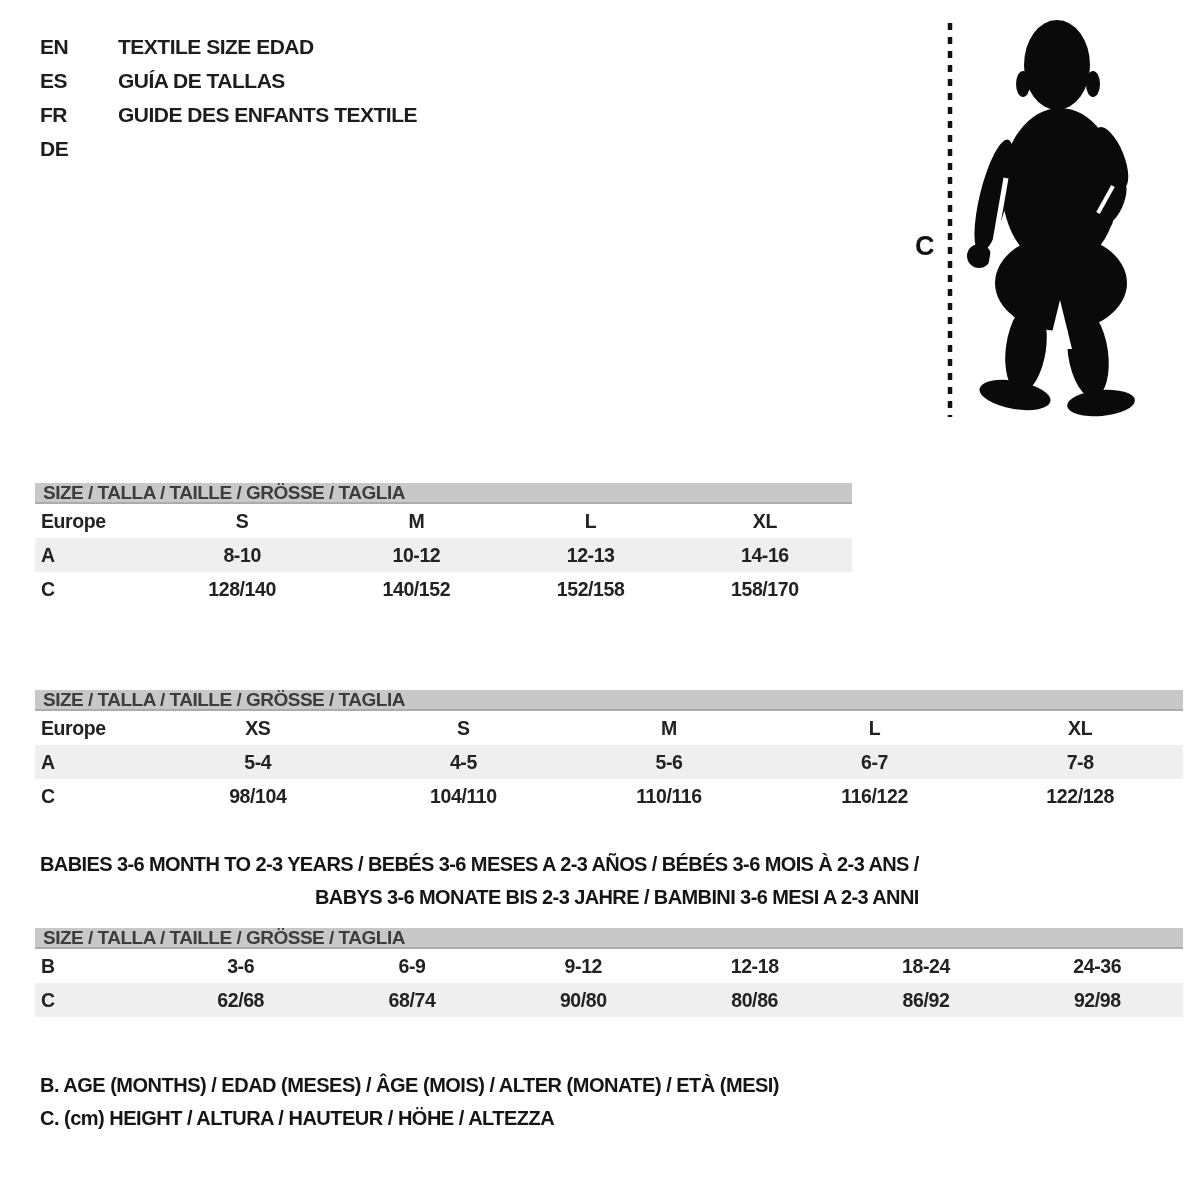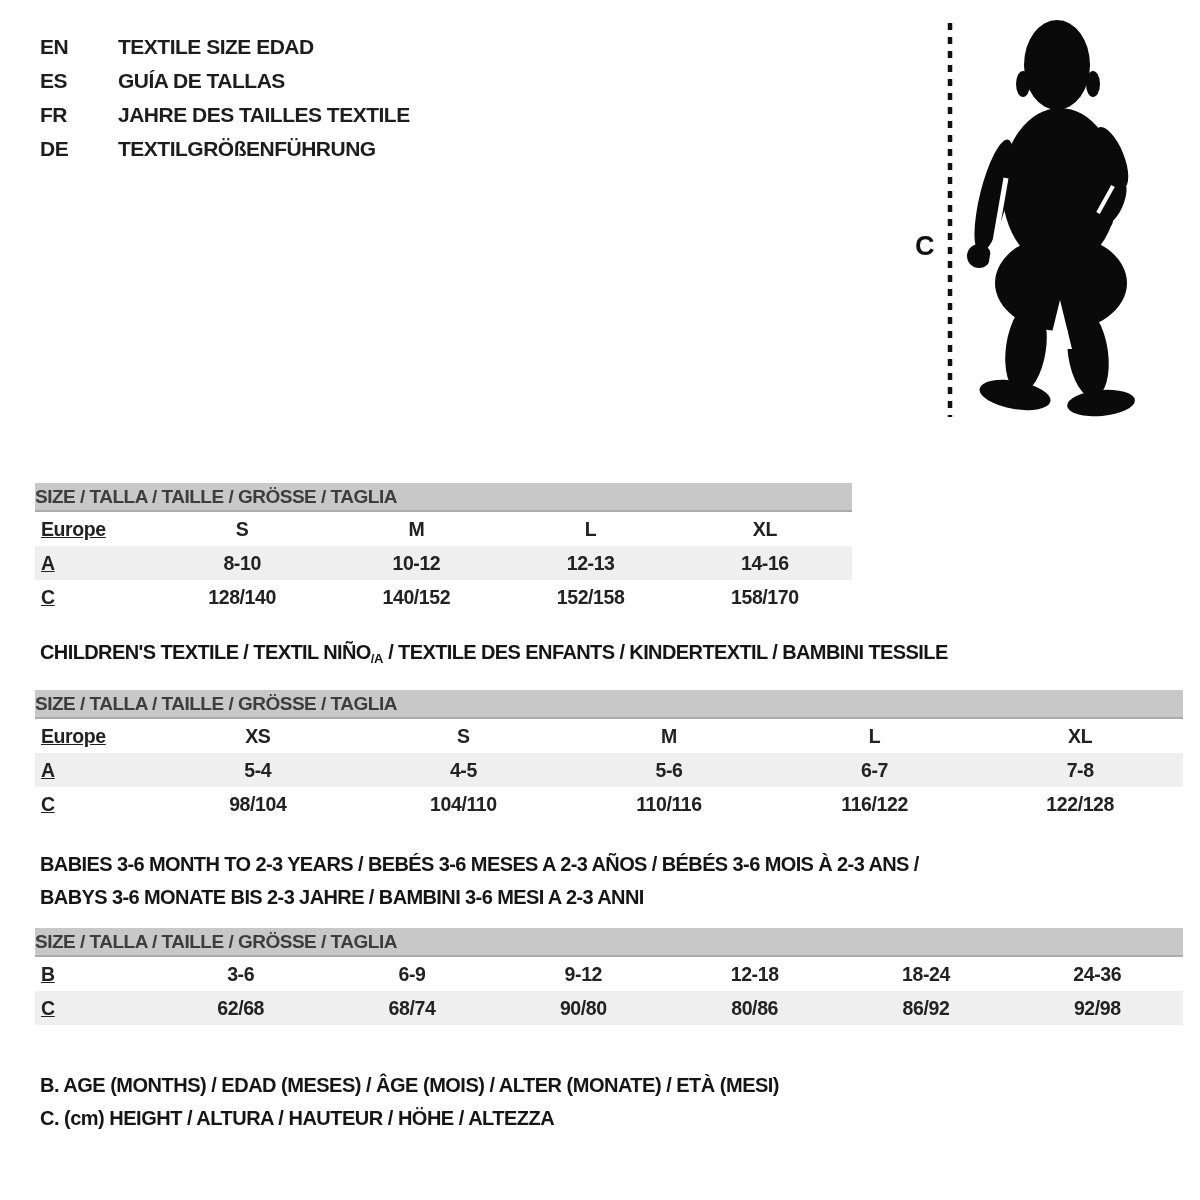--- a/index.html
+++ b/index.html
@@ -13,32 +13,32 @@
   .langs { position:absolute; left:40px; top:30px; }
   .lang-row { display:flex; height:34px; align-items:center; font-size:21px; letter-spacing:-0.5px; }
   .lang-code { width:78px; }
 
   
   .figure { position:absolute; left:905px; top:15px; width:250px; height:410px; }
 
   
   .sec-title { position:absolute; left:40px; font-size:20px; letter-spacing:-0.6px; color:#151515; white-space:nowrap; }
   .sub { font-size:13px; position:relative; top:4px; letter-spacing:-0.3px; }
-  .two-line { line-height:33px; }
+  .two-line { line-height:33px;text-align:right; }
 
   
   .table { position:absolute; left:35px; }
   .size-bar {
-    height:29px; background:#c8c8c8; border-bottom:2px solid #ababab;
-    box-sizing:border-box; display:flex; align-items:center; padding-left:0;
+    height:21px; background:#c8c8c8; border-bottom:2px solid #ababab;
+    box-sizing:border-box; display:flex; align-items:center; padding-left:8px;
     font-size:19px; color:#3d3d3d; letter-spacing:-0.5px;
   }
   .trow { display:flex; height:34px; align-items:center; font-size:19.5px; letter-spacing:-0.4px; color:#222; }
   .trow.alt { background:#efefef; }
-  .tlabel { width:120px; padding-left:6px; box-sizing:border-box;text-decoration:underline; }
+  .tlabel { width:120px; padding-left:6px; box-sizing:border-box; }
   .tcell { flex:1; text-align:center; }
 
   .w-junior { width:817px; }
   .w-wide   { width:1148px; }
 
   
   .legend { position:absolute; left:40px; top:1069px; font-size:20px; letter-spacing:-0.5px; line-height:33px; color:#151515; }
 </style>
 </head>
 <body>
@@ -49,25 +49,24 @@
     <div class="lang-row">
       <span class="lang-code">EN</span>
       <span class="lang-label">TEXTILE SIZE EDAD</span>
     </div>
     <div class="lang-row">
       <span class="lang-code">ES</span>
       <span class="lang-label">GUÍA DE TALLAS</span>
     </div>
     <div class="lang-row">
       <span class="lang-code">FR</span>
-      <span class="lang-label">JAHRE DES TAILLES TEXTILE</span>
+      <span class="lang-label">GUIDE DES ENFANTS TEXTILE</span>
     </div>
     <div class="lang-row">
       <span class="lang-code">DE</span>
-      <span class="lang-label">TEXTILGRÖßENFÜHRUNG</span>
     </div>
   </div>
 
   <svg class="figure" viewBox="0 0 250 410">
     <line x1="45" y1="8" x2="45" y2="402" stroke="#111" stroke-width="4.5" stroke-dasharray="7 7"></line>
     <text x="10" y="240" font-size="27" font-weight="bold" fill="#111">C</text>
     <g fill="#0a0a0a">
       <ellipse cx="152" cy="50" rx="33" ry="45"></ellipse>
       <ellipse cx="118" cy="69" rx="7" ry="13"></ellipse>
       <ellipse cx="188" cy="69" rx="7" ry="13"></ellipse>
@@ -108,21 +107,20 @@
     </div>
     <div class="trow">
       <div class="tlabel">C</div>
       <div class="tcell">128/140</div>
       <div class="tcell">140/152</div>
       <div class="tcell">152/158</div>
       <div class="tcell">158/170</div>
     </div>
   </div>
 
-  <div class="sec-title" style="top:641px;"><span>CHILDREN'S TEXTILE / TEXTIL NIÑO</span><span class="sub">/A</span><span> / TEXTILE DES ENFANTS / KINDERTEXTIL / BAMBINI TESSILE</span></div>
   <div class="table w-wide" style="top:690px;">
     <div class="size-bar">SIZE / TALLA / TAILLE / GRÖSSE / TAGLIA</div>
     <div class="trow">
       <div class="tlabel">Europe</div>
       <div class="tcell">XS</div>
       <div class="tcell">S</div>
       <div class="tcell">M</div>
       <div class="tcell">L</div>
       <div class="tcell">XL</div>
     </div>

